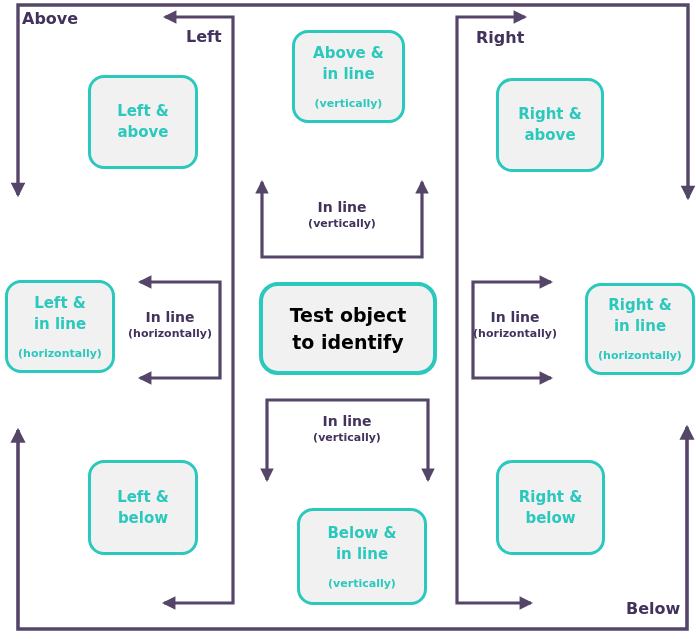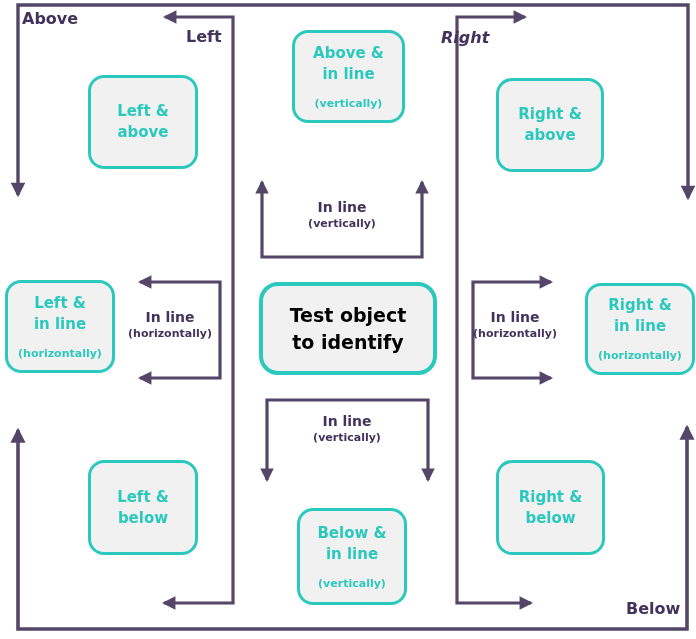--- a/index.html
+++ b/index.html
@@ -83,21 +83,21 @@
 
     <path d="M 551 282 H 473 V 378 H 551" fill="none" stroke="#554669" stroke-width="3.2" marker-start="url(#ahs)" marker-end="url(#ah)"></path>
   </svg>
 
   <div class="corner-label" style="left:22px;top:9px;">
     <span>Above</span>
   </div>
   <div class="corner-label" style="left:186px;top:27px;">
     <span>Left</span>
   </div>
-  <div class="corner-label" style="left:441px;top:28px;font-style:italic;">
+  <div class="corner-label" style="left:476px;top:28px;">
     <span>Right</span>
   </div>
   <div class="corner-label" style="left:626px;top:599px;">
     <span>Below</span>
   </div>
 
   <div class="box" style="left:88px;top:75px;width:110px;height:94px;">
     <div class="main">
       <span>Left &amp;</span><br><span>above</span>
     </div>
@@ -135,21 +135,21 @@
     </div>
     <div class="note">(horizontally)</div>
   </div>
 
   <div class="box" style="left:88px;top:460px;width:110px;height:95px;">
     <div class="main">
       <span>Left &amp;</span><br><span>below</span>
     </div>
   </div>
 
-  <div class="box" style="left:297px;top:508px;width:110px;height:97px;align-items:center;">
+  <div class="box" style="left:297px;top:508px;width:130px;height:97px;align-items:center;">
     <div class="main">
       <span>Below &amp;</span><br><span>in line</span>
     </div>
     <div class="note">(vertically)</div>
   </div>
 
   <div class="box" style="left:496px;top:460px;width:109px;height:95px;">
     <div class="main">
       <span>Right &amp;</span><br><span>below</span>
     </div>

